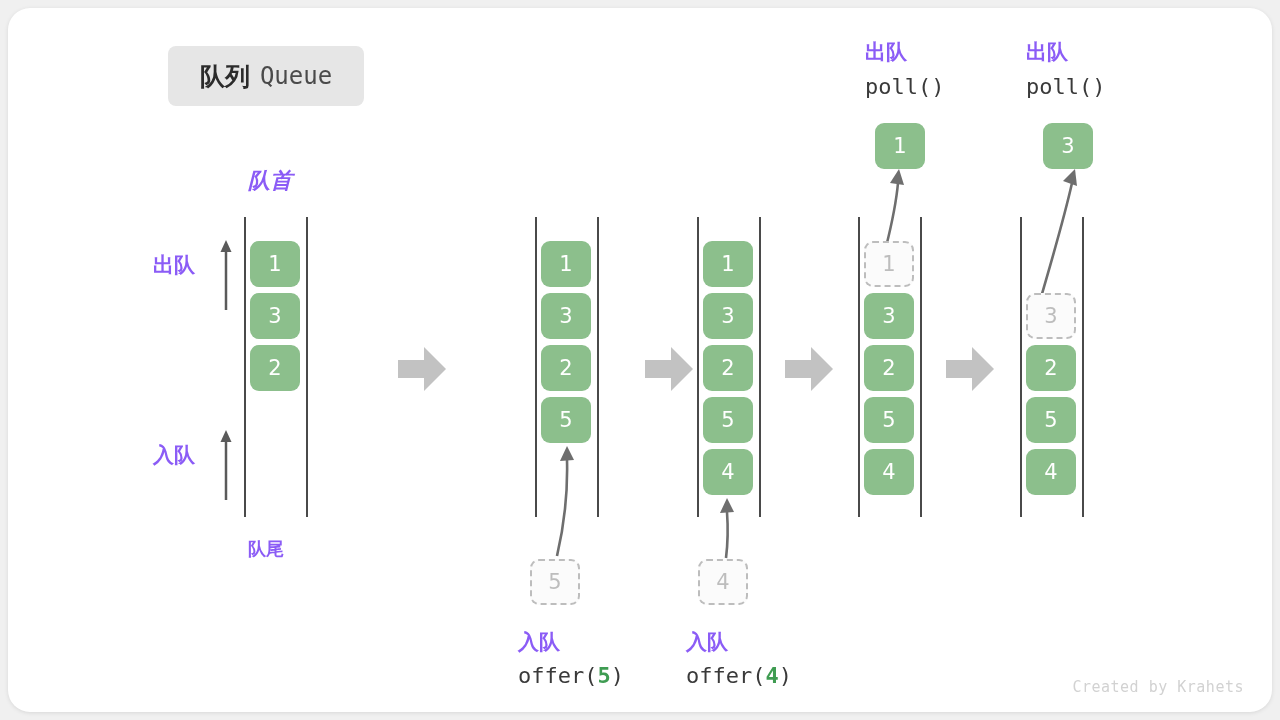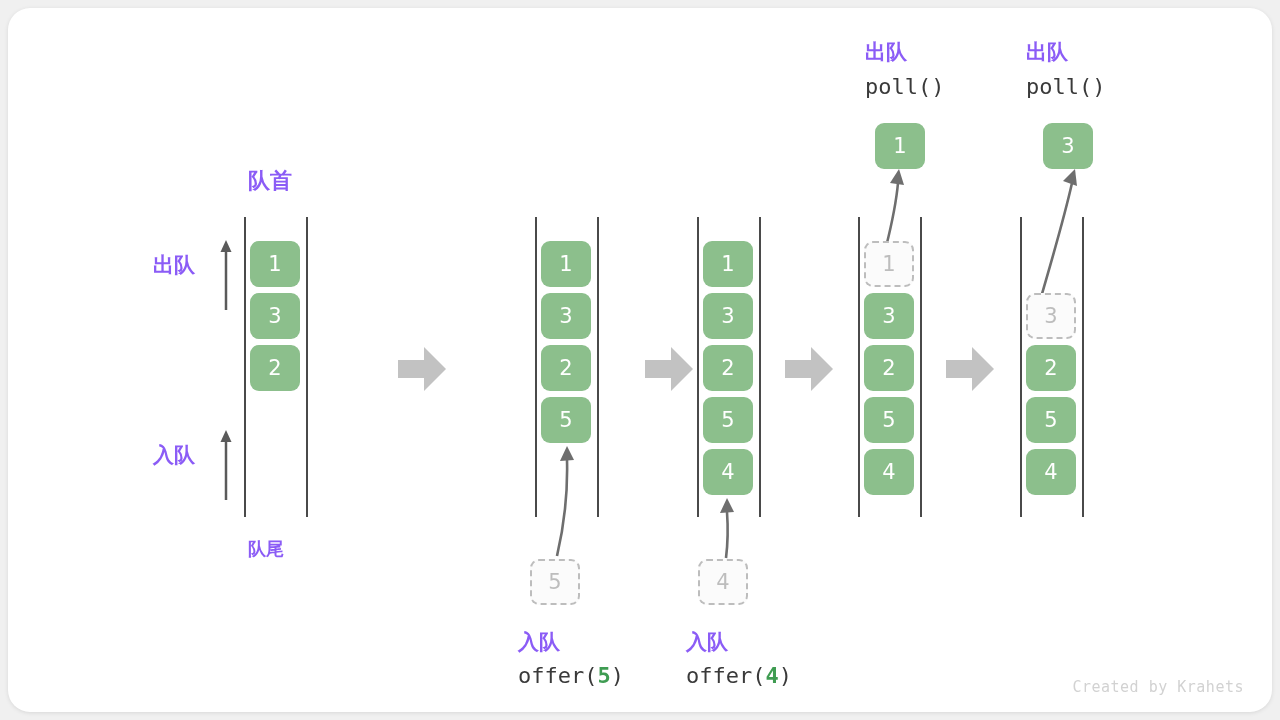--- a/index.html
+++ b/index.html
@@ -88,22 +88,26 @@
     font-size: 15px;
     color: #d2d2d2;
     letter-spacing: .5px;
   }
 </style>
 </head>
 <body>
 
 <div id="card">
 
-
-  <div class="abs label-cn" style="left:240px; top:158px; font-size:22px;">队首</div>
+  <div class="abs" id="title-badge">
+    <span class="cn">队列</span>
+    <span class="en">Queue</span>
+  </div>
+
+  <div class="abs label-cn" style="left:240px; top:158px; font-size:22px;font-style:italic;">队首</div>
   <div class="abs label-cn" style="left:240px; top:529px; font-size:18px;">队尾</div>
 
   <div class="abs label-cn" style="left:145px; top:243px; font-size:21px;">出队</div>
   <div class="abs thin-arrow" style="left:211px; top:232px;">
     <svg width="14" height="70" viewBox="0 0 14 70">
       <line x1="7" y1="70" x2="7" y2="10" stroke="#5a5a5a" stroke-width="2.5"></line>
       <polygon points="7,0 1.5,12 12.5,12" fill="#5a5a5a"></polygon>
     </svg>
   </div>
 

